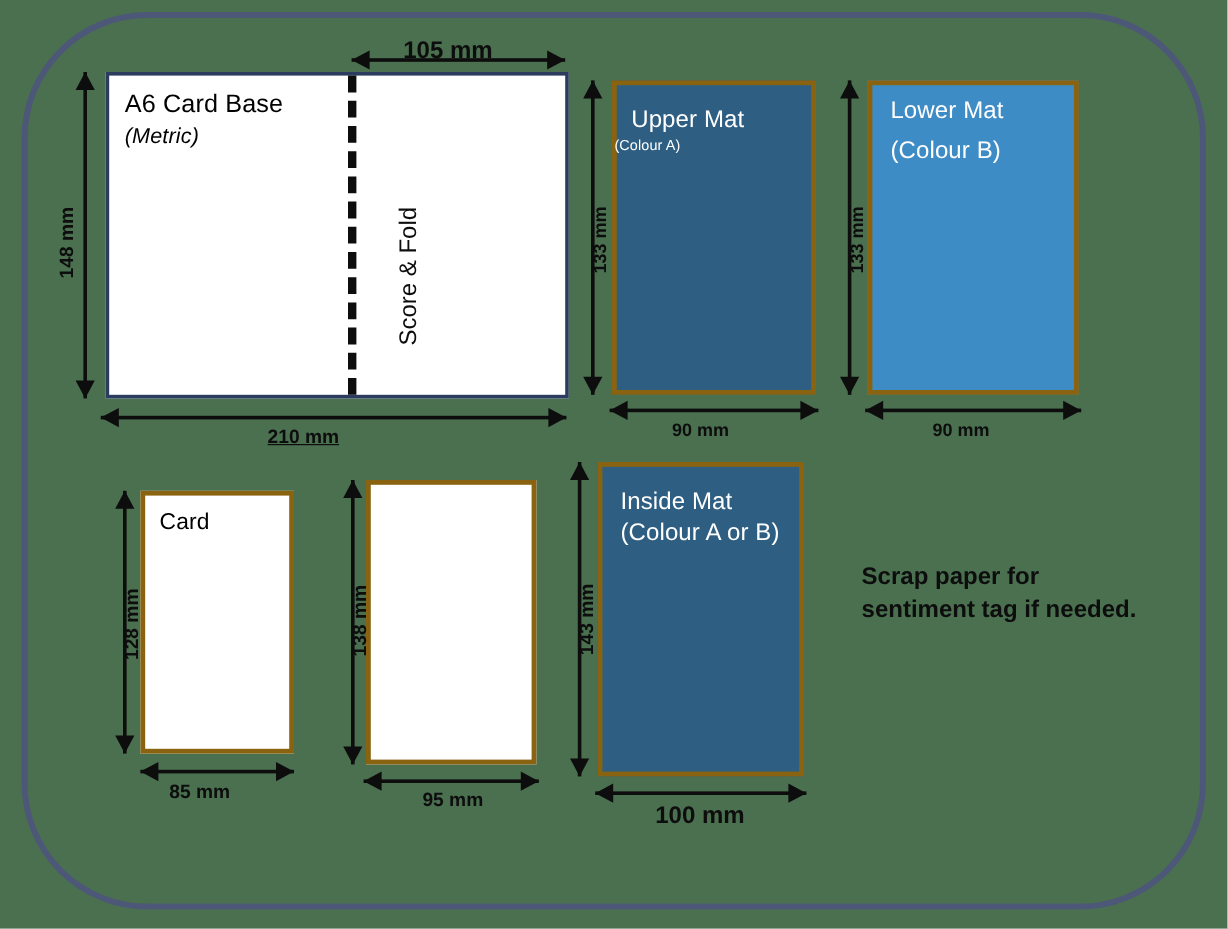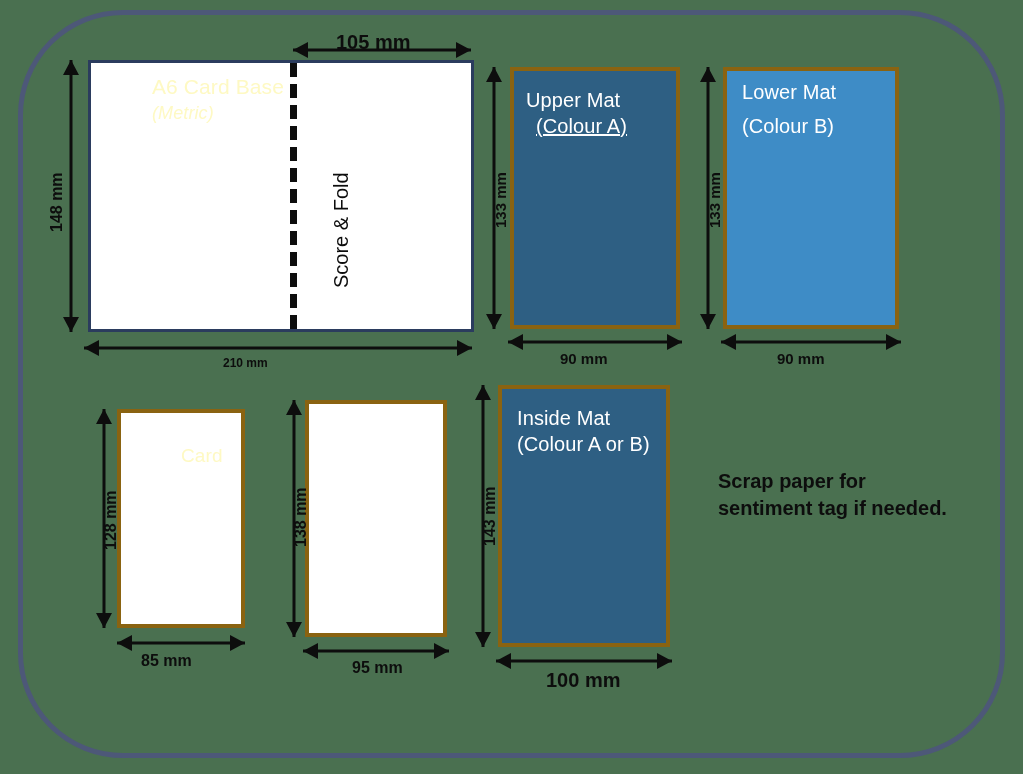--- a/index.html
+++ b/index.html
@@ -52,22 +52,21 @@
   .paper-white {
     background: #ffffff;
   }
 
   .fold-line {
     position: absolute;
     border-left: 7px dashed #0d0d0d;
   }
 
   .label-dark {
-    color: #fef9c3;
-    margin-left: 48px;
+    color: #000000;
   }
   .label-light {
     color: #ffffff;
   }
   .label-italic {
     font-style: italic;
   }
 
   .vert-text {
     position: absolute;
@@ -163,33 +162,33 @@
     <div class="head left"></div>
     <div class="head right"></div>
   </div>
   <div class="dim-text" style="left:336px; top:31px; font-size:20px;">105 mm</div>
 
   <div class="dim dim-h" style="left:84px; top:340px; width:388px; height:16px;">
     <div class="bar"></div>
     <div class="head left"></div>
     <div class="head right"></div>
   </div>
-  <div class="dim-text" style="left:223px; top:356px; font-size:12px;">210 mm</div>
+  <div class="dim-text" style="left:223px; top:356px; font-size:16px;text-decoration:underline;">210 mm</div>
 
   <div class="dim dim-v" style="left:63px; top:60px; width:16px; height:272px;">
     <div class="bar"></div>
     <div class="head top"></div>
     <div class="head bottom"></div>
   </div>
   <div class="dim-text vertical" style="left:48px; top:232px; font-size:16px;">148 mm</div>
 
   <div class="rect mat-gold" style="left:510px; top:67px; width:170px; height:262px; background:#2e5f83;"></div>
 
   <div class="rect-label label-light" style="left:526px; top:88px; font-size:20px;">Upper Mat</div>
-  <div class="rect-label label-light" style="left:536px; top:114px; font-size:20px;text-decoration:underline;">(Colour A)</div>
+  <div class="rect-label label-light" style="left:512px; top:114px; font-size:12px;">(Colour A)</div>
 
   <div class="dim dim-v" style="left:486px; top:67px; width:16px; height:262px;">
     <div class="bar"></div>
     <div class="head top"></div>
     <div class="head bottom"></div>
   </div>
   <div class="dim-text vertical" style="left:492px; top:228px; font-size:15px;">133 mm</div>
 
   <div class="dim dim-h" style="left:508px; top:334px; width:174px; height:16px;">
     <div class="bar"></div>
@@ -212,21 +211,21 @@
 
   <div class="dim dim-h" style="left:721px; top:334px; width:180px; height:16px;">
     <div class="bar"></div>
     <div class="head left"></div>
     <div class="head right"></div>
   </div>
   <div class="dim-text" style="left:777px; top:350px; font-size:15px;">90 mm</div>
 
   <div class="rect mat-gold paper-white" style="left:117px; top:409px; width:128px; height:219px;"></div>
 
-  <div class="rect-label label-dark" style="left:133px; top:444px; font-size:19px;">Card</div>
+  <div class="rect-label label-dark" style="left:133px; top:424px; font-size:19px;">Card</div>
 
   <div class="dim dim-v" style="left:96px; top:409px; width:16px; height:219px;">
     <div class="bar"></div>
     <div class="head top"></div>
     <div class="head bottom"></div>
   </div>
   <div class="dim-text vertical" style="left:102px; top:550px; font-size:16px;">128 mm</div>
 
   <div class="dim dim-h" style="left:117px; top:635px; width:128px; height:16px;">
     <div class="bar"></div>

